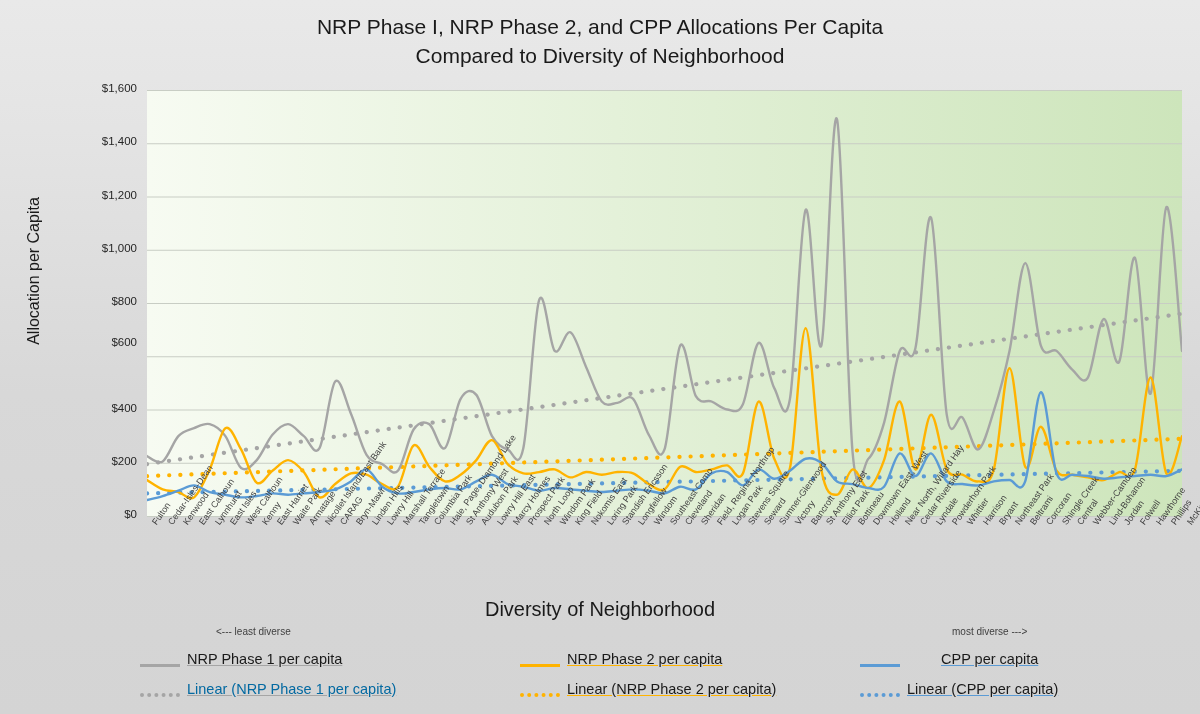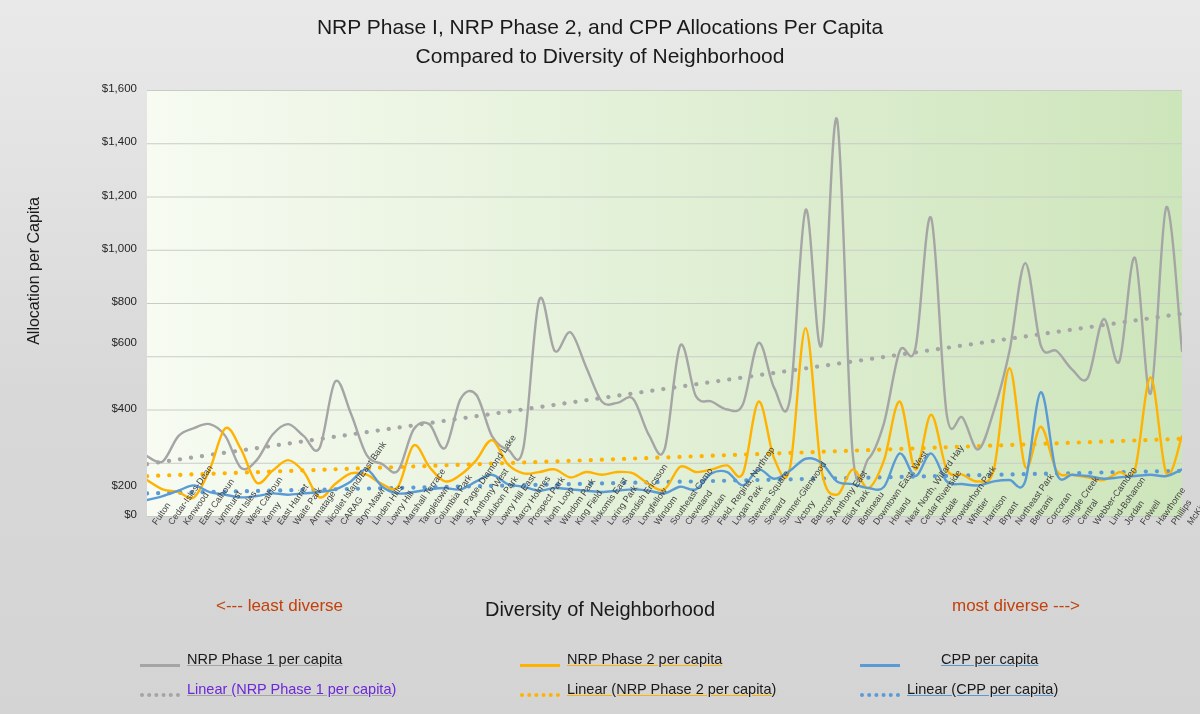--- a/index.html
+++ b/index.html
@@ -28,21 +28,21 @@
     left:-76px;top:262px;width:220px;
     transform:rotate(-90deg);
     text-align:center;
     font-size:16px;color:#1a1a1a;
   }
   .xlabel{
     position:absolute;left:380px;top:598px;width:440px;
     text-align:center;font-size:20px;color:#1a1a1a;
   }
   .anno{
-    position:absolute;top:596px;font-size:17px;color:#c2410c;white-space:nowrap;
+    position:absolute;top:626px;font-size:10px;color:#404040;white-space:nowrap;
   }
   #anno-least{left:216px;}
   #anno-most{left:952px;}
   .ytick{
     position:absolute;width:52px;text-align:right;
     font-size:11.5px;color:#262626;
   }
   #plot{position:absolute;left:147px;top:90px;}
   .legend{
     position:absolute;left:0;top:645px;width:1200px;height:66px;
@@ -77,21 +77,21 @@
 
   <div class="title">
     <div>NRP Phase I, NRP Phase 2, and CPP Allocations Per Capita</div>
     <div>Compared to Diversity of Neighborhood</div>
   </div>
 
   <div class="ylabel">Allocation per Capita</div>
 
   <div id="yticks">
       <div class="ytick" style="left: 85px; top: 508px;">$0</div>
-      <div class="ytick" style="left: 85px; top: 454.75px; margin-top: 24px;">$200</div>
+      <div class="ytick" style="left: 85px; top: 454.75px;">$200</div>
       <div class="ytick" style="left: 85px; top: 401.5px;">$400</div>
       <div class="ytick" style="left: 85px; top: 336px;">$600</div>
       <div class="ytick" style="left: 85px; top: 295px;">$800</div>
       <div class="ytick" style="left: 85px; top: 241.75px;">$1,000</div>
       <div class="ytick" style="left: 85px; top: 188.5px;">$1,200</div>
       <div class="ytick" style="left: 85px; top: 135.25px;">$1,400</div>
       <div class="ytick" style="left: 85px; top: 82px;">$1,600</div>
     </div>
 
   <div id="plot"><svg width="1035" height="427">
@@ -201,21 +201,21 @@
       <div class="legend-item lg-r0 lg-c1" style="color: rgb(255, 179, 0);">
         <span class="sw sw-solid"></span>
         <span style="color: rgb(26, 26, 26);">NRP Phase 2 per capita</span>
       </div>
       <div class="legend-item lg-r0 lg-c2" style="color: rgb(91, 155, 213); gap: 41px;">
         <span class="sw sw-solid"></span>
         <span style="color: rgb(26, 26, 26);">CPP per capita</span>
       </div>
       <div class="legend-item lg-r1 lg-c0" style="color: rgb(165, 165, 165);">
         <span class="sw sw-dot"></span>
-        <span style="color: #6d28d9;">Linear (NRP Phase 1 per capita)</span>
+        <span style="color: #0369a1;">Linear (NRP Phase 1 per capita)</span>
       </div>
       <div class="legend-item lg-r1 lg-c1" style="color: rgb(255, 179, 0);">
         <span class="sw sw-dot"></span>
         <span style="color: rgb(26, 26, 26);">Linear (NRP Phase 2 per capita)</span>
       </div>
       <div class="legend-item lg-r1 lg-c2" style="color: rgb(91, 155, 213);">
         <span class="sw sw-dot"></span>
         <span style="color: rgb(26, 26, 26);">Linear (CPP per capita)</span>
       </div>
     </div>

